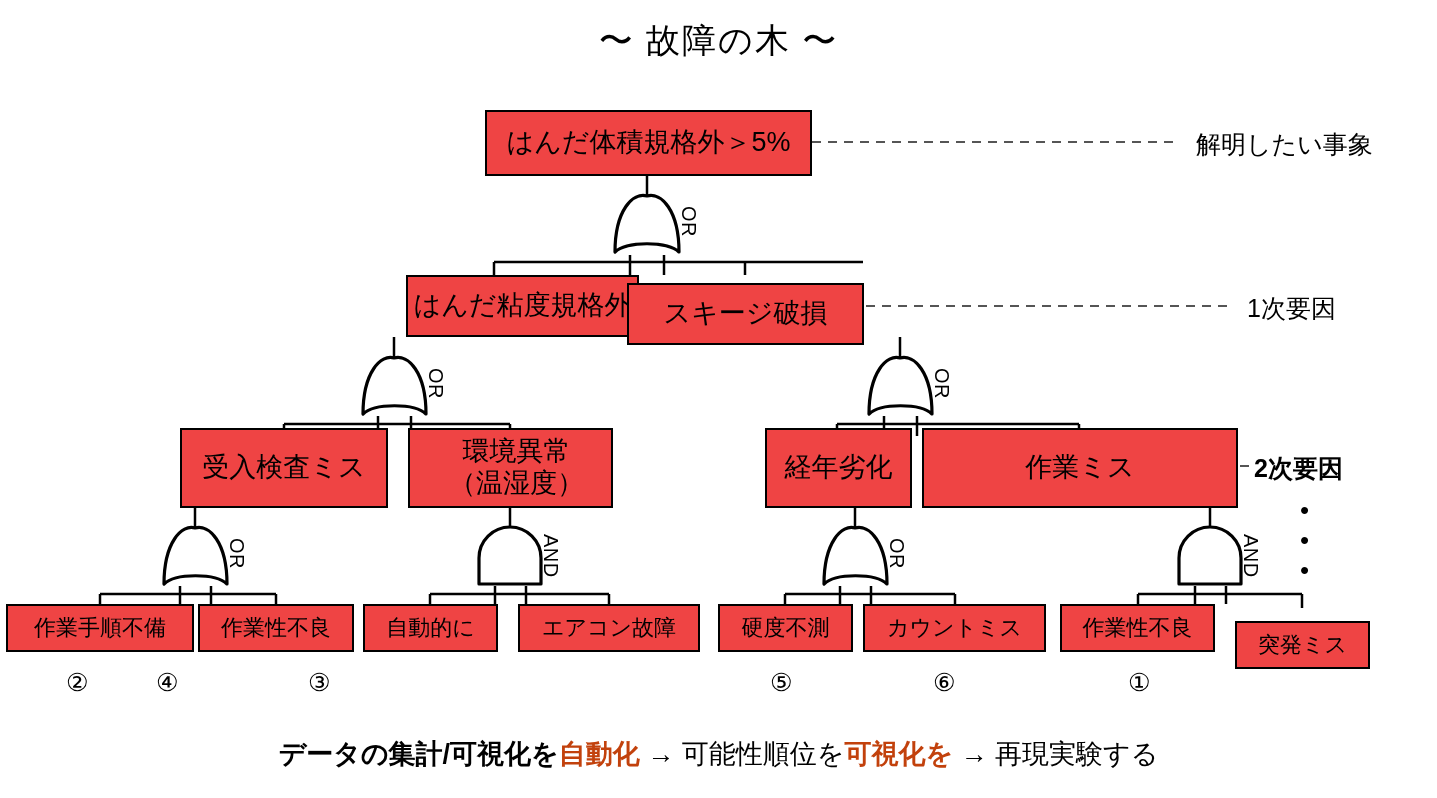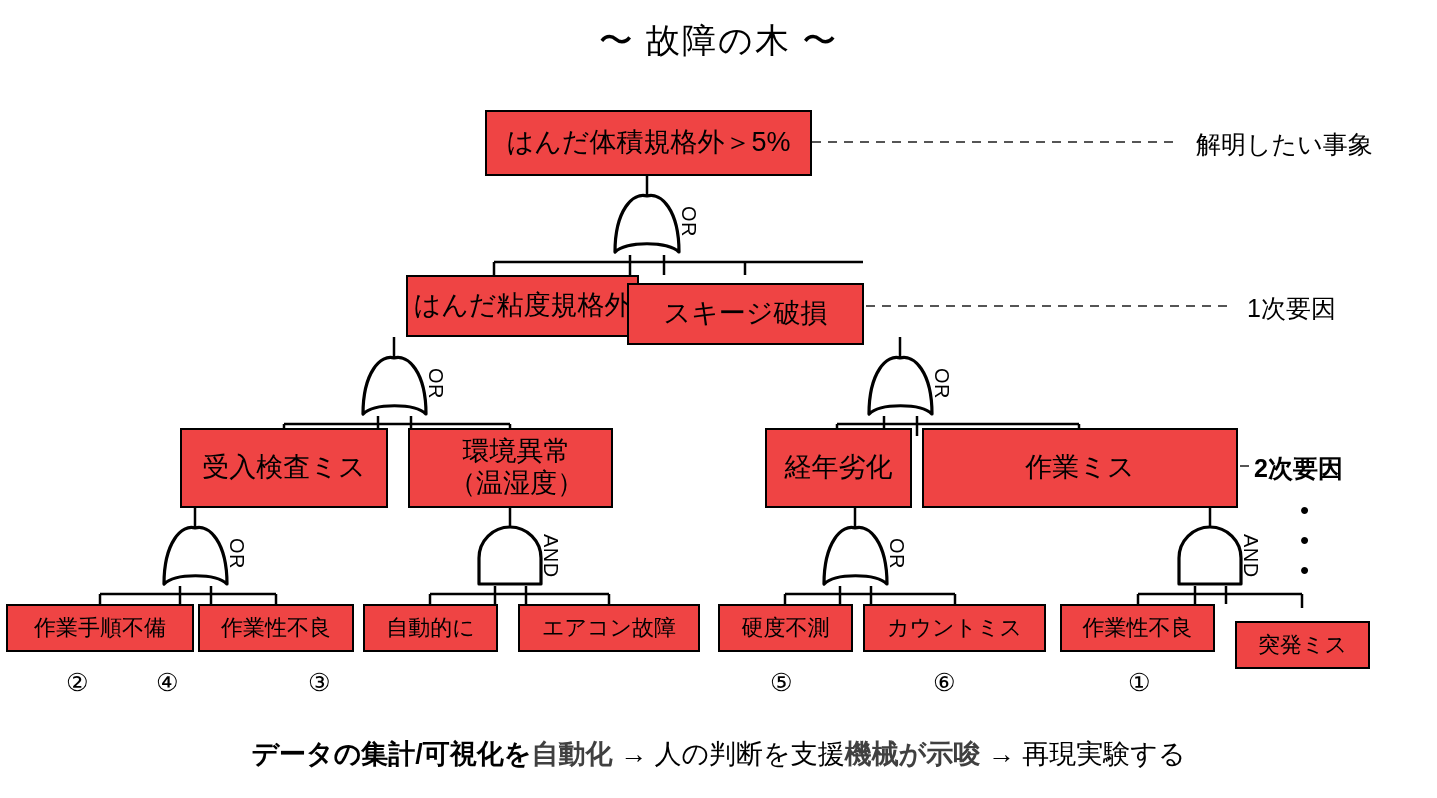--- a/index.html
+++ b/index.html
@@ -25,21 +25,21 @@
   svg.lines{position:absolute;left:0;top:0;width:1437px;height:798px;z-index:2;}
   svg.gates{position:absolute;left:0;top:0;width:1437px;height:798px;z-index:5;}
 
   .gatelabel{position:absolute;font-size:20px;letter-spacing:0.5px;
              transform-origin:left top;transform:rotate(90deg);}
 
   .dots{position:absolute;font-size:26px;line-height:1.15;text-align:center;}
 
   .caption{position:absolute;left:0;top:736px;width:1437px;text-align:center;
            font-size:27px;font-weight:bold;white-space:nowrap;}
-  .caption .hi{color:#404040;}
+  .caption .hi{color:#c2410c;}
   .caption .arw{font-weight:normal;}
   .caption .norm{font-weight:normal;}
 </style>
 </head>
 <body>
 
 <div class="stage">
 
   <div class="title">〜 故障の木 〜</div>
 
@@ -163,16 +163,16 @@
 
   <div class="lbl" style="left:1196px;top:128px;">解明したい事象</div>
   <div class="lbl" style="left:1247px;top:292px;">1次要因</div>
   <div class="lbl" style="left:1254px;top:452px;font-weight:bold;">2次要因</div>
 
   <div class="dots" style="left:1300px;top:496px;white-space:pre-line;">•
 •
 •</div>
 
   <div class="caption">
-    <span>データの集計/可視化を</span><span class="hi">自動化</span><span class="arw"> → </span><span class="norm">人の判断を支援</span><span class="hi">機械が示唆</span><span class="arw"> → </span><span class="norm">再現実験する</span>
+    <span>データの集計/可視化を</span><span class="hi">自動化</span><span class="arw"> → </span><span class="norm">可能性順位を</span><span class="hi">可視化を</span><span class="arw"> → </span><span class="norm">再現実験する</span>
   </div>
 
 </div>
 
 </body></html>

